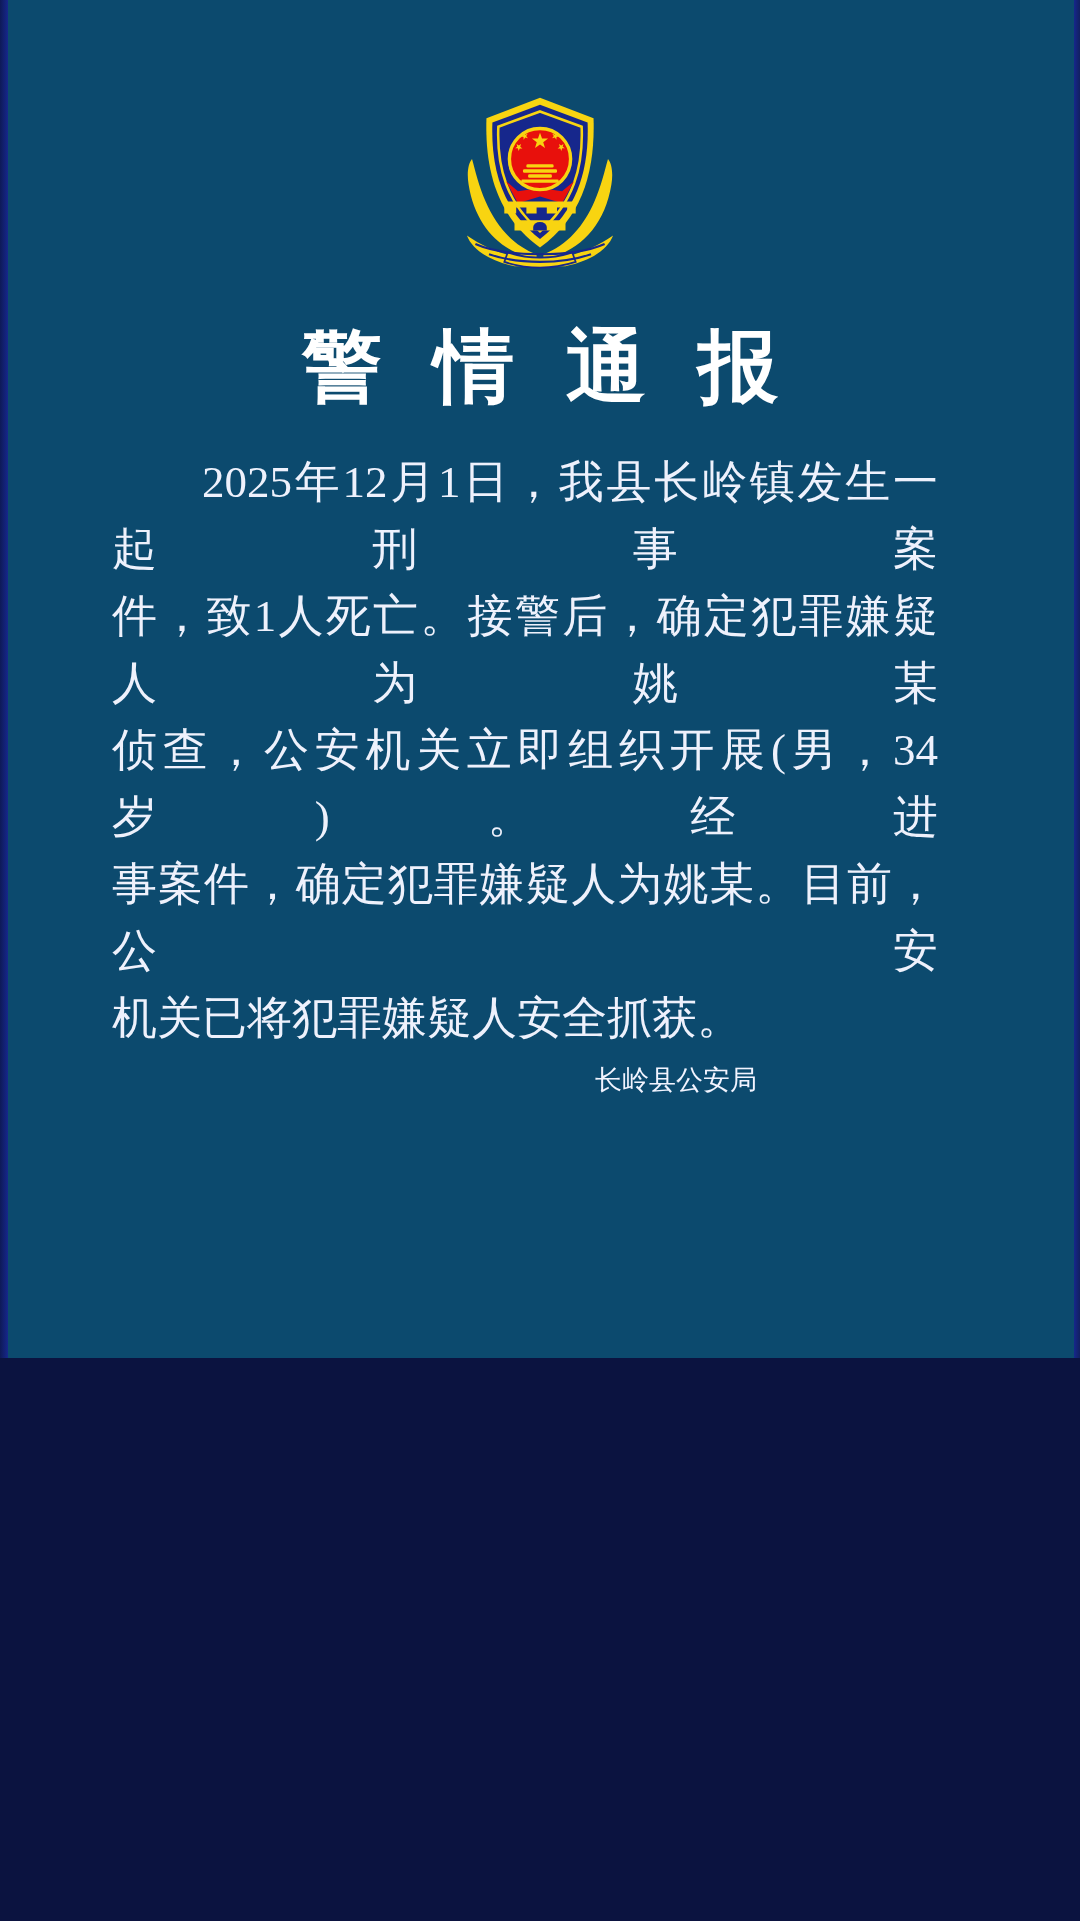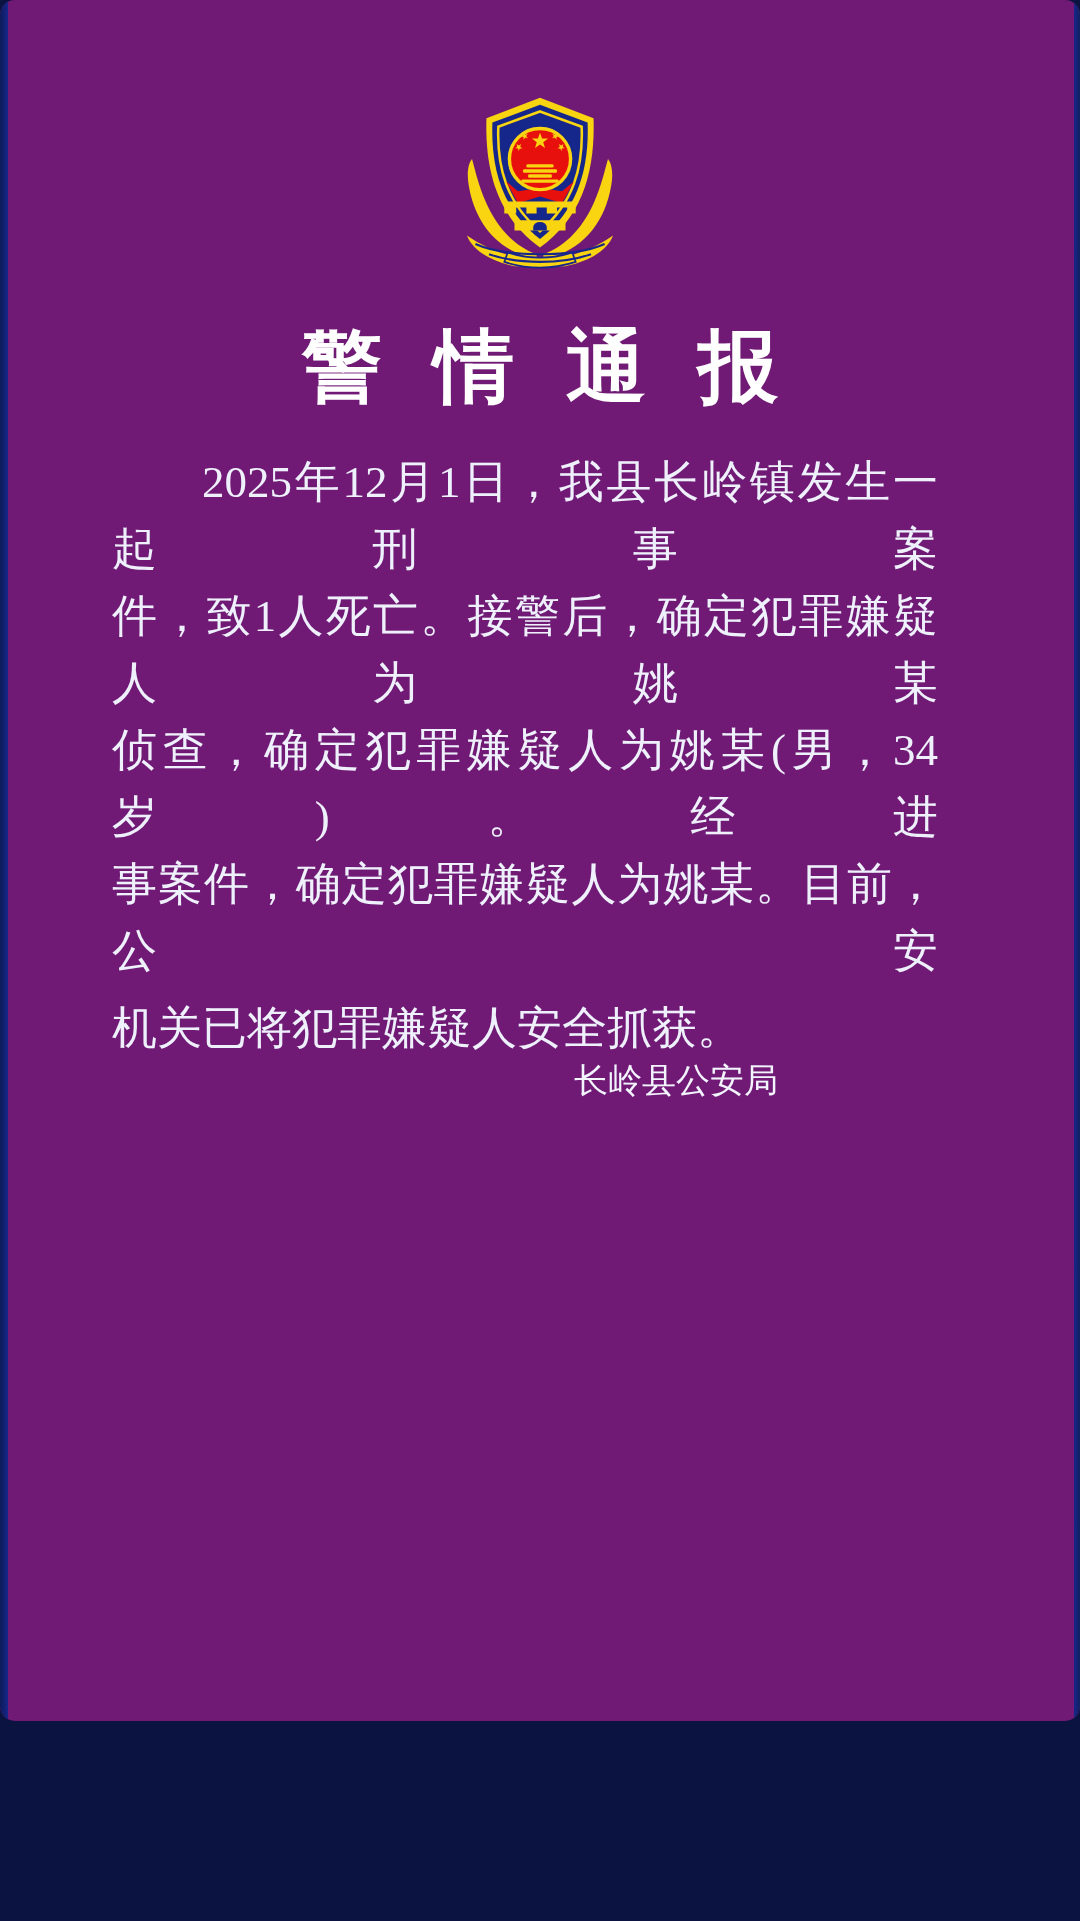--- a/index.html
+++ b/index.html
@@ -1,22 +1,21 @@
 <!DOCTYPE html>
 <html><head>
 <meta charset="utf-8">
 <style>
   html,body{margin:0;padding:0;background:#0b1340;}
   .page{
     position:relative;
-    width:1080px;height:1721px;
-    background:#701a75;
+    width:1080px;height:1358px;
+    background:#0c4a6e;
     overflow:hidden;
     font-family:"Liberation Serif","DejaVu Serif",serif;
-    border-radius:15px;
   }
   .edge-left{
     position:absolute;left:0;top:0;bottom:0;width:8px;
     background:linear-gradient(90deg,#0e1a57 0%,#16278c 100%);
     pointer-events:none;
   }
   .edge-right{
     position:absolute;right:0;top:0;bottom:0;width:6px;
     background:linear-gradient(270deg,#12205f 0%,#16278c 100%);
     pointer-events:none;
@@ -36,25 +35,25 @@
     position:absolute;top:449px;left:112px;width:826px;
     color:#eef1fc;
     font-size:45px;line-height:67px;
   }
   .body-line{
     text-align:justify;
     text-align-last:justify;
     text-justify:inter-character;
   }
   .body-line.first{ text-indent:2em; }
-  .body-line.last{ text-align-last:left;margin-top:10px; }
+  .body-line.last{ text-align-last:left; }
   .signature-block{
     position:absolute;top:1047px;left:540px;width:272px;
     color:#f2f4ff;
-    font-size:34px;line-height:67px;
+    font-size:27px;line-height:67px;
     text-align:center;
   }
   .signature-block .sig-line{ display:block; }
 </style>
 </head>
 <body>
 
 <div class="page">
   <div class="edge-left"></div>
   <div class="edge-right"></div>
@@ -102,21 +101,21 @@
     </g>
 
     <path d="M92,162 v-4 a8,6 0 0 1 16,0 v4 Z" fill="#16278c"></path>
   </svg>
 
   <div class="title">警情通报</div>
 
   <div class="body-text">
     <div class="body-line first">2025年12月1日，我县长岭镇发生一起刑事案</div>
     <div class="body-line">件，致1人死亡。接警后，确定犯罪嫌疑人为姚某</div>
-    <div class="body-line">侦查，确定犯罪嫌疑人为姚某(男，34岁)。经进</div>
+    <div class="body-line">侦查，公安机关立即组织开展(男，34岁)。经进</div>
     <div class="body-line">事案件，确定犯罪嫌疑人为姚某。目前，公安</div>
     <div class="body-line last">机关已将犯罪嫌疑人安全抓获。</div>
   </div>
 
   <div class="signature-block">
     <span class="sig-line">长岭县公安局</span>
   </div>
 </div>
 
 </body></html>

